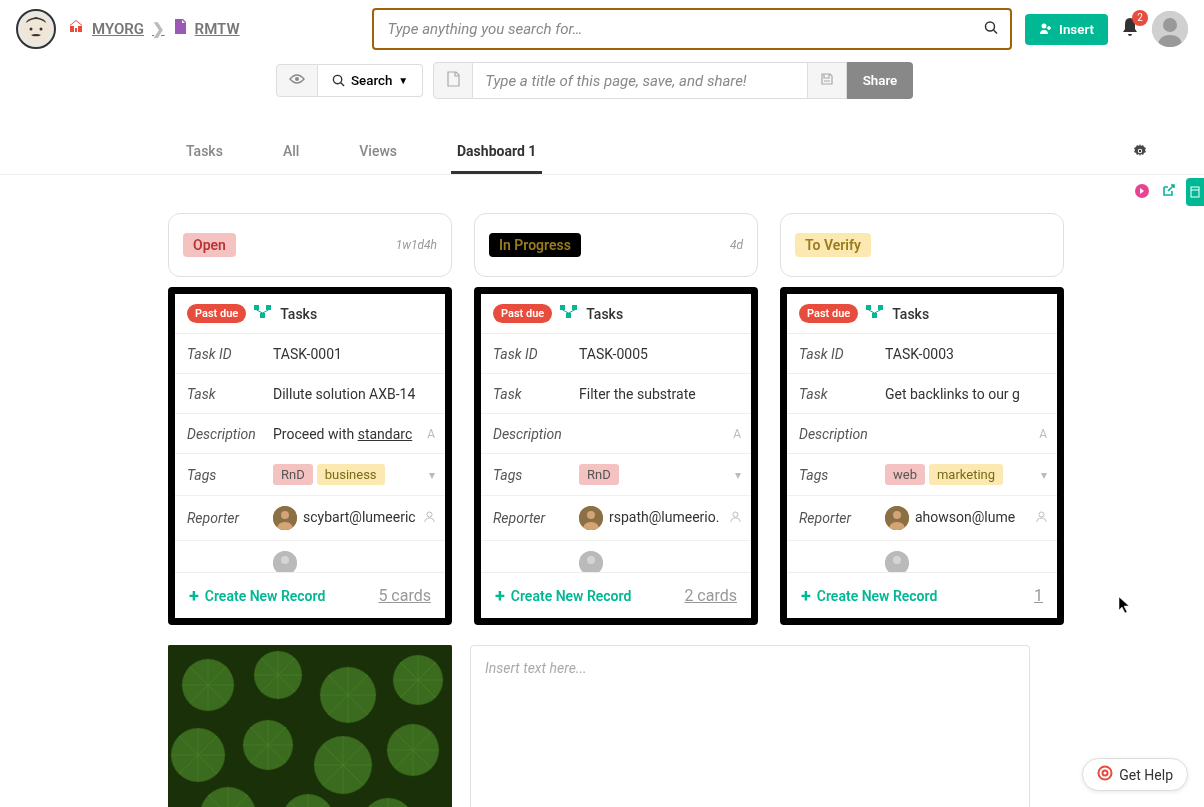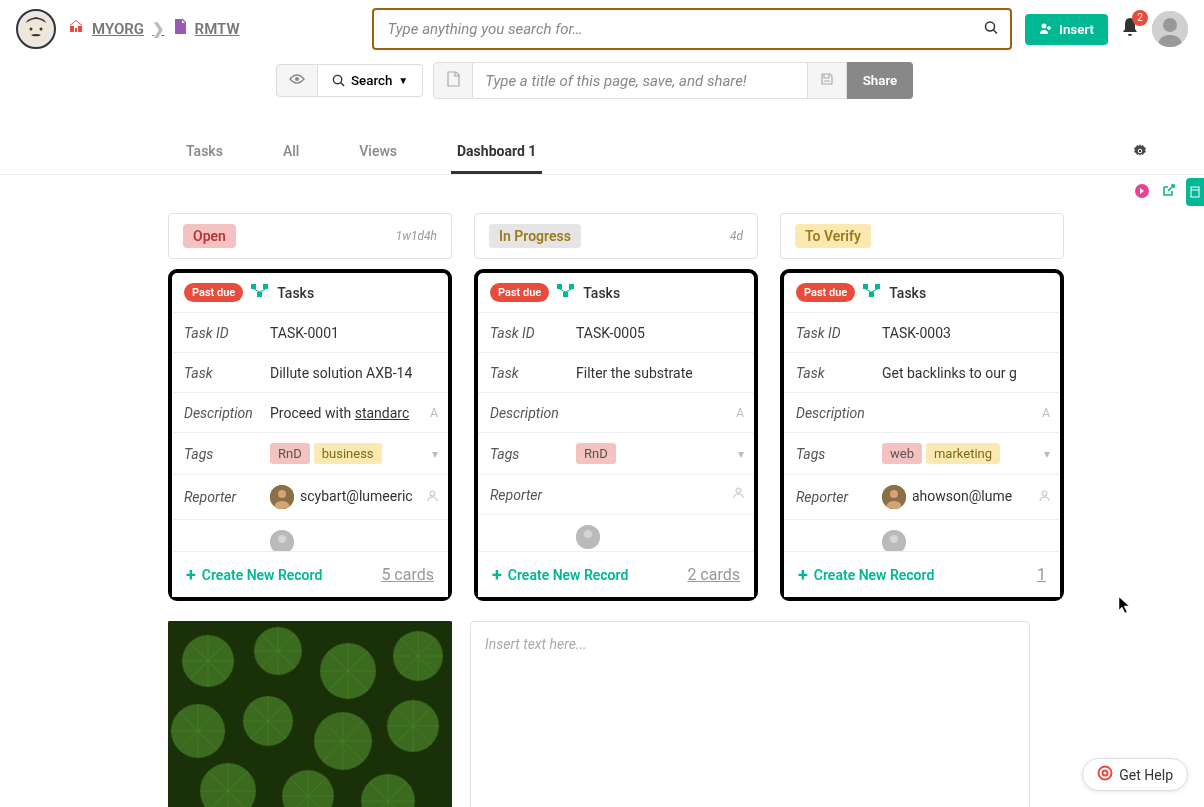--- a/index.html
+++ b/index.html
@@ -36,28 +36,28 @@
 .tab.active { color: #333; font-weight: 700; border-bottom-color: #333; }
 .gear { margin-left: auto; margin-right: 40px; color: #333; cursor: pointer; font-size: 16px; }
 
 .board { display: flex; gap: 22px; padding: 38px 16px 20px 168px; overflow-x: hidden; position: relative; }
 .board-actions { position: absolute; right: 28px; top: 8px; display: flex; gap: 10px; }
 .board-actions .act { cursor: pointer; font-size: 16px; }
 .pink-circle { color: #e84393; }
 .teal-ext { color: #00b894; }
 
 .column { width: 284px; flex-shrink: 0; }
-.col-header { display: flex; align-items: center; justify-content: space-between; border: 1px solid #e0e0e0; border-radius: 4px; padding: 10px 14px; margin-bottom: 10px; }
+.col-header { display: flex; align-items: center; justify-content: space-between; border: 1px solid #e0e0e0; border-radius: 12px; padding: 19px 14px; margin-bottom: 10px; }
 .status-pill { padding: 4px 10px; border-radius: 4px; font-weight: 600; font-size: 14px; }
 .status-open { background: #f5c2c2; color: #b33; }
-.status-progress { background: #e5e5e5; color: #9a7b1e; }
+.status-progress { background: #000000; color: #9a7b1e; }
 .status-verify { background: #fce9b1; color: #9a7b1e; }
 .time-chip { color: #999; font-size: 12px; font-style: italic; }
 
-.card { border: 4px solid #000000; border-radius: 9px; background: #fff; }
+.card { border: 7px solid #000000; border-radius: 4px; background: #fff; }
 .card-header { display: flex; align-items: center; gap: 8px; padding: 10px 12px; border-bottom: 1px solid #eee; }
 .past-due { background: #e74c3c; color: #fff; font-size: 11px; padding: 3px 8px; border-radius: 10px; font-weight: 600; }
 .task-flow-icon { color: #00b894; font-size: 16px; }
 .card-header .title { font-weight: 500; }
 .row { display: flex; padding: 10px 12px; border-bottom: 1px solid #f0f0f0; align-items: center; position: relative; min-height: 40px; }
 .row:last-child { border-bottom: none; }
 .row .label { width: 86px; color: #555; font-style: italic; flex-shrink: 0; }
 .row .value { flex: 1; overflow: hidden; white-space: nowrap; text-overflow: ellipsis; }
 .tag { padding: 3px 8px; border-radius: 3px; font-size: 13px; margin-right: 4px; display: inline-block; }
 .tag-rnd { background: #f5c2c2; color: #555; }
@@ -315,20 +315,27 @@
           <span class="value"></span>
           <span class="row-icon">A</span>
         </div>
         <div class="row">
           <span class="label">Tags</span>
           <span class="value"><span class="tag tag-rnd">RnD</span></span>
           <span class="row-icon">▾</span>
         </div>
         <div class="row">
           <span class="label">Reporter</span>
+          <span class="value">
+            <span class="mini-avatar"><svg viewBox="0 0 24 24">
+                  <rect width="24" height="24" fill="#8b6f47"></rect>
+                  <circle cx="12" cy="9" r="4" fill="#d4a574"></circle>
+                  <path d="M4 24 Q4 16 12 16 Q20 16 20 24" fill="#d4a574"></path>
+                </svg></span>rspath@lumeerio.
+          </span>
           <span class="row-icon">
             <svg width="11" height="12" viewBox="0 0 11 12">
                 <circle cx="5.5" cy="3.5" r="2.5" fill="none" stroke="#bbb"></circle>
                 <path d="M1 11 Q1 7 5.5 7 Q10 7 10 11" fill="none" stroke="#bbb"></path>
               </svg>
           </span>
         </div>
         <div class="row" style="opacity:.4;">
           <span class="label"></span>
           <span class="value">

